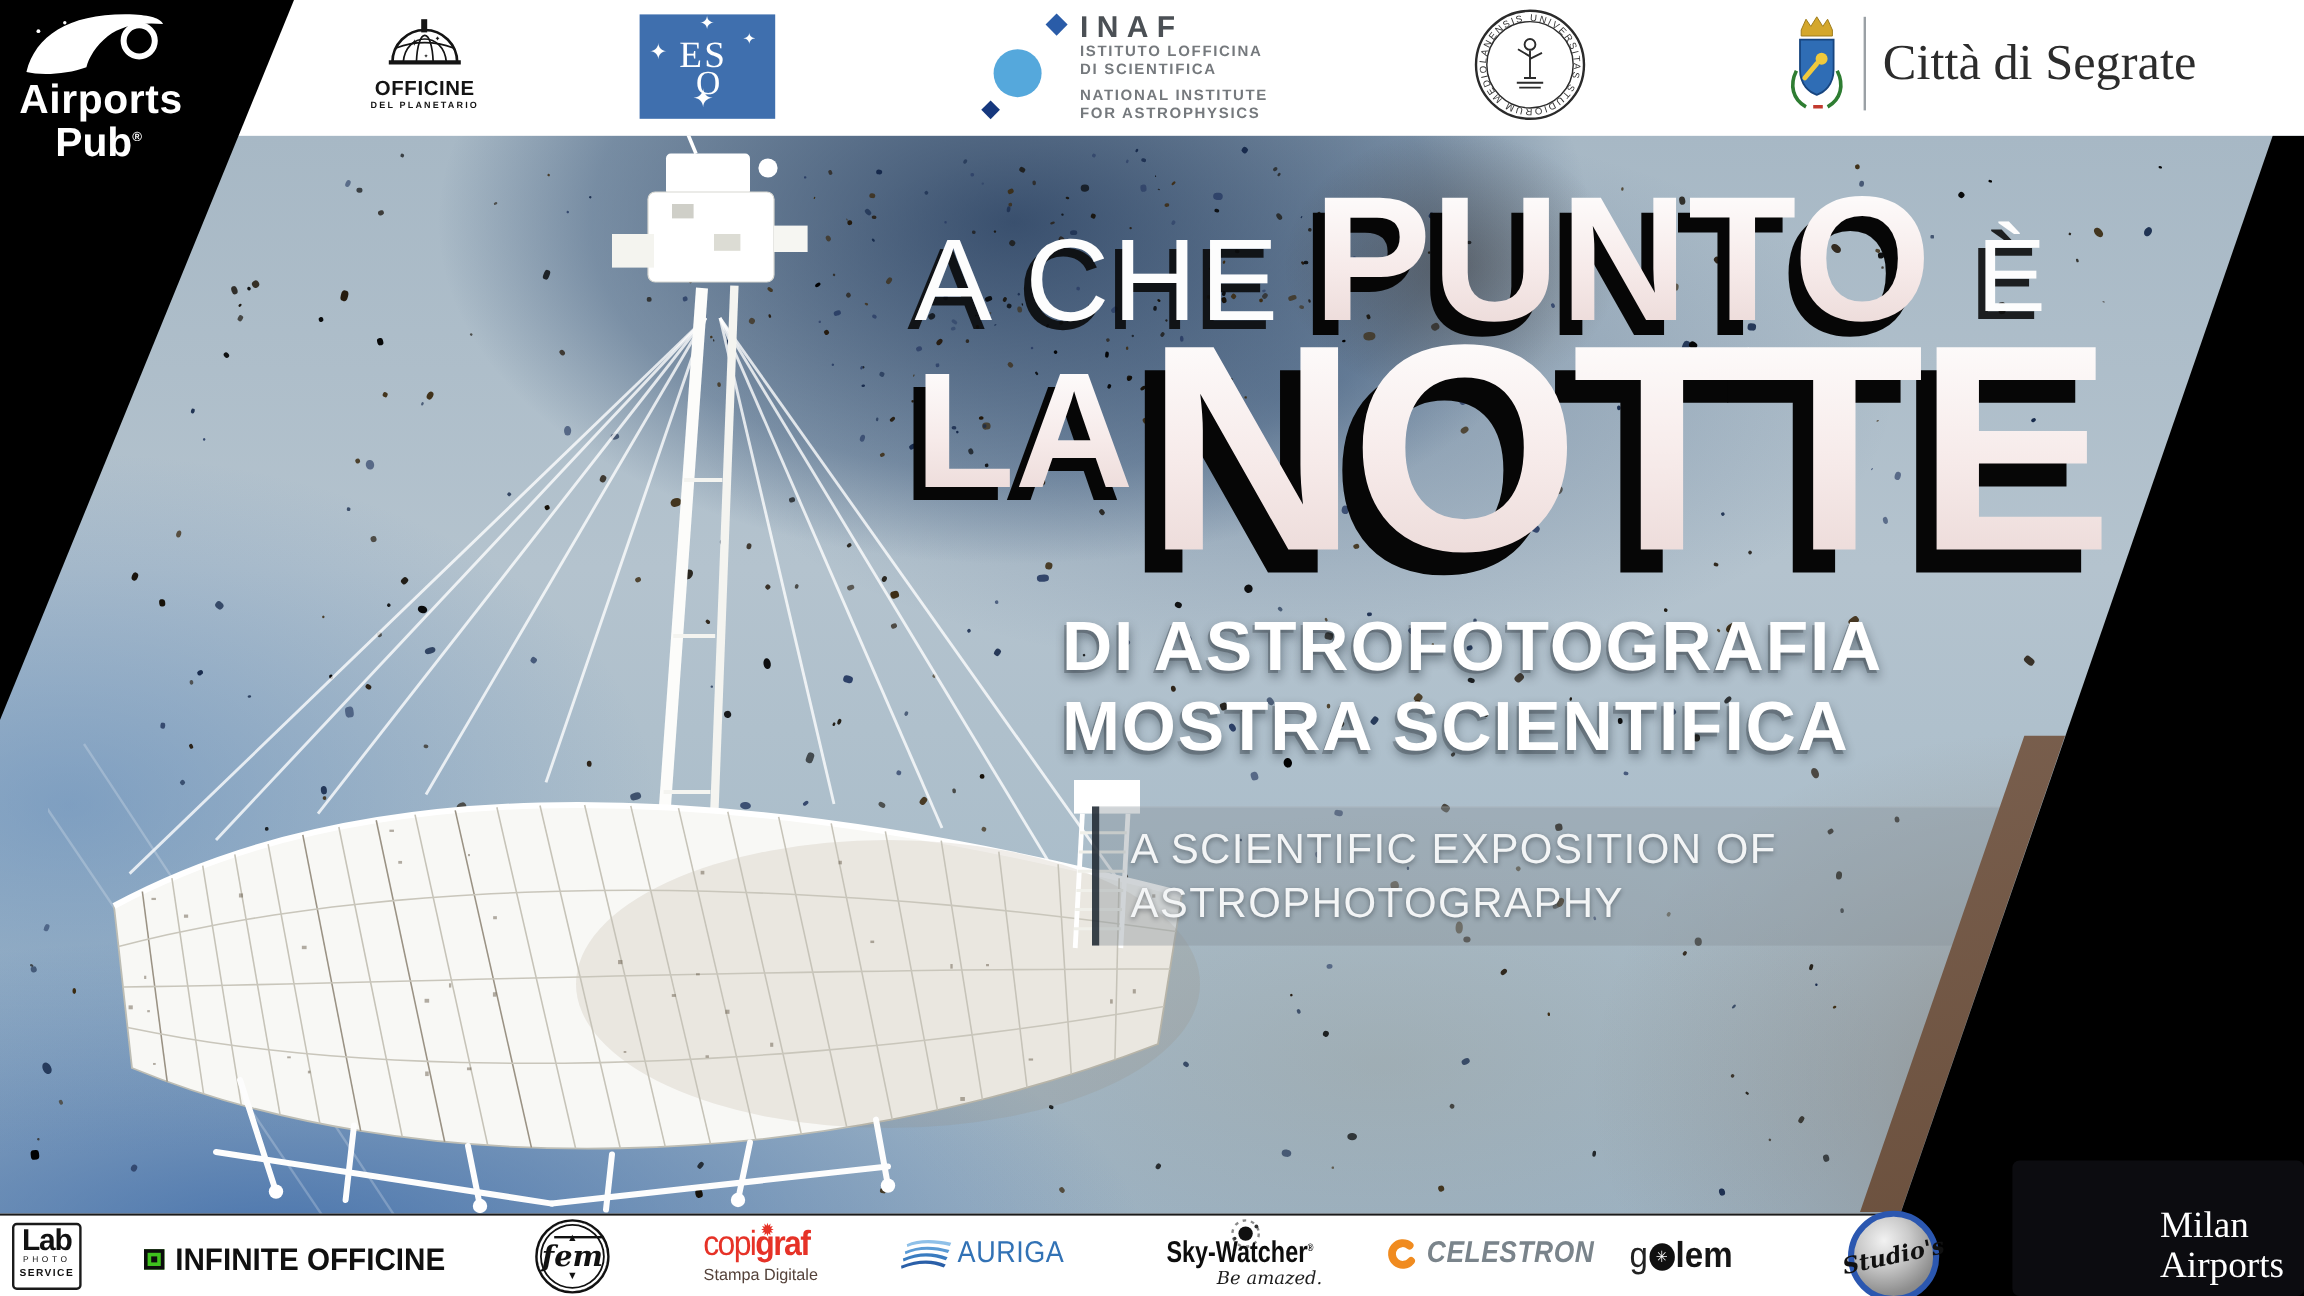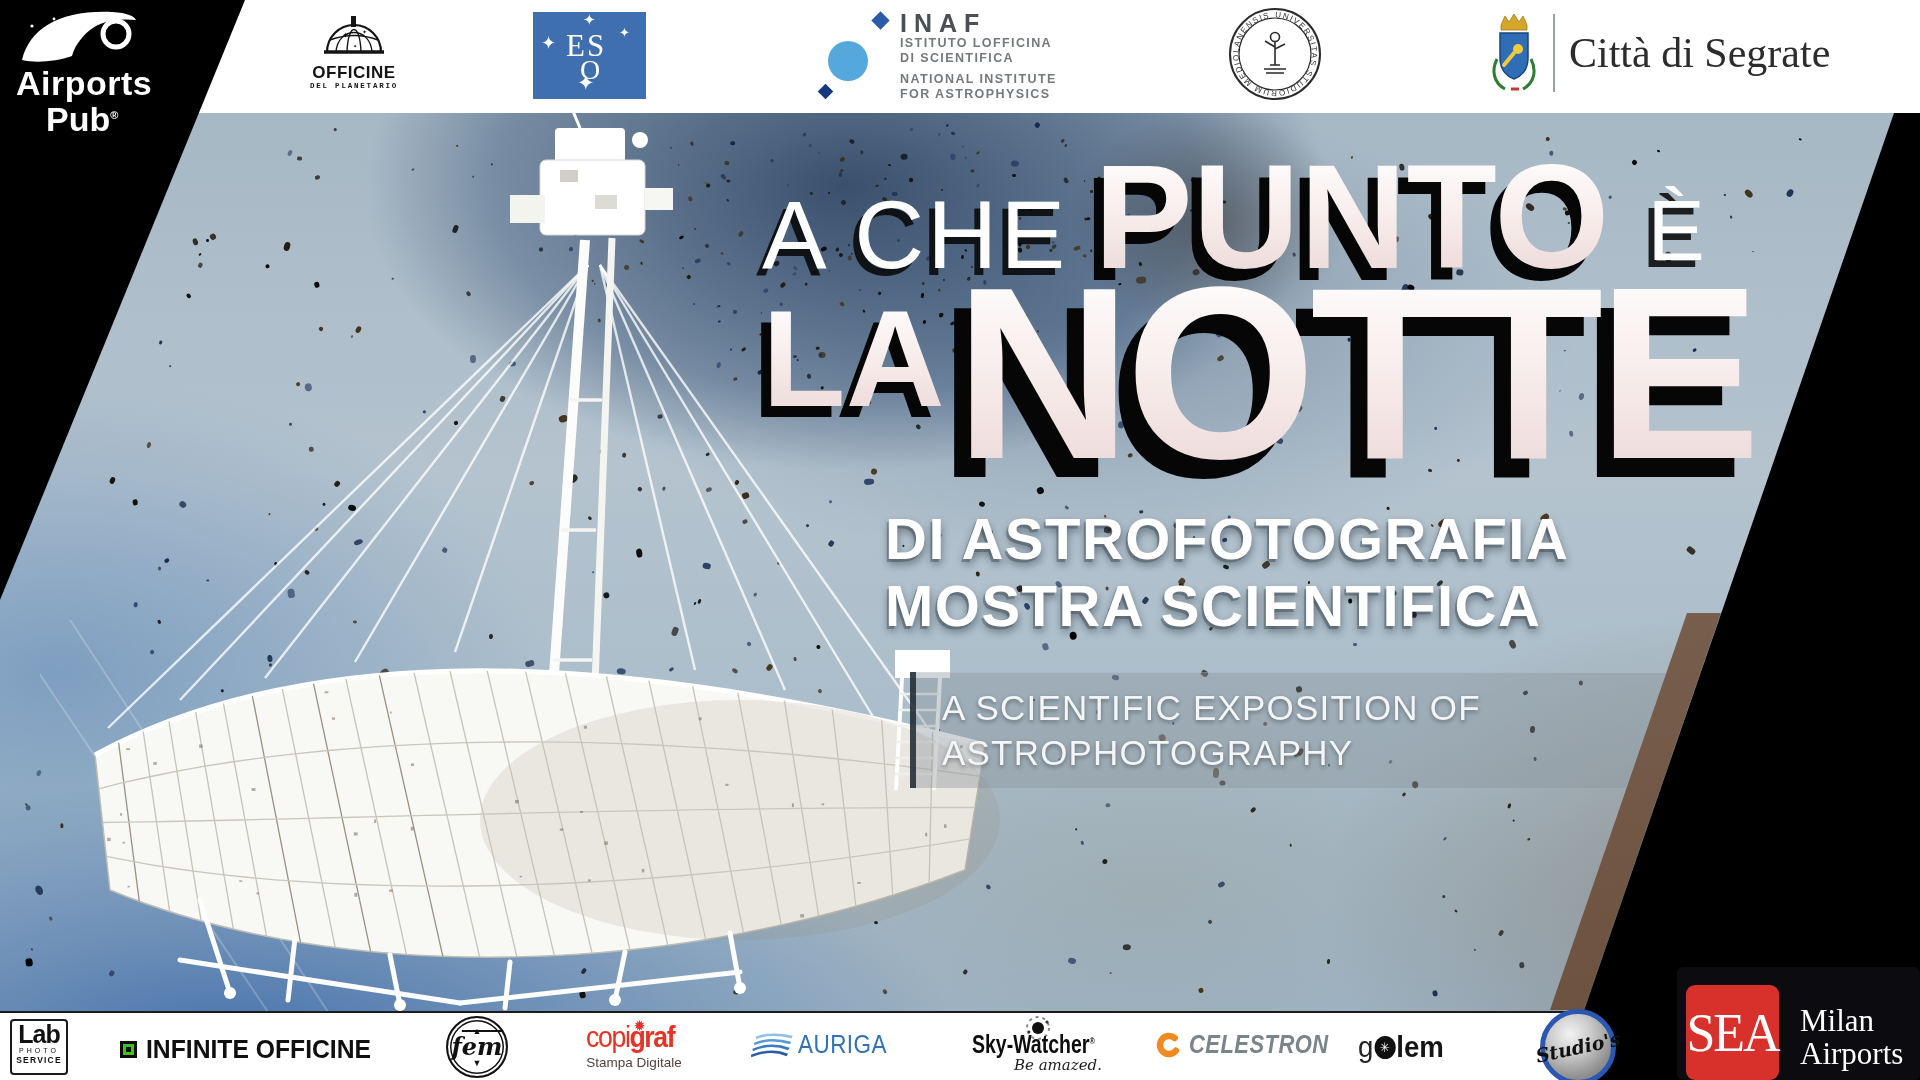--- a/index.html
+++ b/index.html
@@ -50,21 +50,21 @@
           background:rgba(138,148,156,.40);border-left:6px solid rgba(24,34,44,.82);
           box-shadow:0 1px 0 rgba(255,255,255,.15) inset;}
   .sub-en-box .txt{padding:13px 0 0 26px;color:#f3f5f6;font-size:35px;line-height:45px;
           font-weight:400;letter-spacing:1.2px;text-shadow:0 2px 4px rgba(10,15,20,.4);white-space:nowrap;}
 
   
   .header{position:absolute;left:0;top:0;width:1920px;height:113px;background:#fff;z-index:2;}
 
   .lofficina{position:absolute;left:296px;top:8px;width:116px;text-align:center;color:#141414;}
   .lofficina .nm{font-size:17px;font-weight:800;letter-spacing:.5px;line-height:18px;}
-  .lofficina .sb{font-size:7.5px;letter-spacing:1.8px;font-weight:bold;line-height:9px;font-family:Liberation Mono, monospace;}
+  .lofficina .sb{font-size:7.5px;letter-spacing:1.8px;font-weight:bold;line-height:9px;}
 
   .eso{position:absolute;left:533px;top:12px;width:113px;height:87px;background:#3f6fae;color:#fff;}
   .eso .st{position:absolute;line-height:1;color:#fff;}
   .eso .l1{position:absolute;left:33px;top:16px;font-family:"Liberation Serif",serif;font-size:31px;letter-spacing:2px;}
   .eso .l2{position:absolute;left:47px;top:42px;font-family:"Liberation Serif",serif;font-size:28px;}
 
   .inaf{position:absolute;left:818px;top:6px;height:100px;}
   .inaf .circ{position:absolute;left:10px;top:35px;width:40px;height:40px;border-radius:50%;background:#55a8dc;}
   .inaf .d1{position:absolute;left:56px;top:8px;width:13px;height:13px;background:#2a5ca8;transform:rotate(45deg);}
   .inaf .d2{position:absolute;left:2px;top:80px;width:11px;height:11px;background:#16387e;transform:rotate(45deg);}
@@ -989,22 +989,19 @@
     <div class="golem">
       <span class="g">g</span>
       <span class="orb">✳</span>
       <span class="lem">lem</span>
     </div>
 
     <div class="studios">
       <span class="scr">Studio's</span>
     </div>
 
-    <div class="sea">
-      <span class="t">SEA</span>
-    </div>
     <div class="milan">
       <div>Milan</div>
       <div>Airports</div>
     </div>
   </div>
 
 </div>
 
 </body></html>

